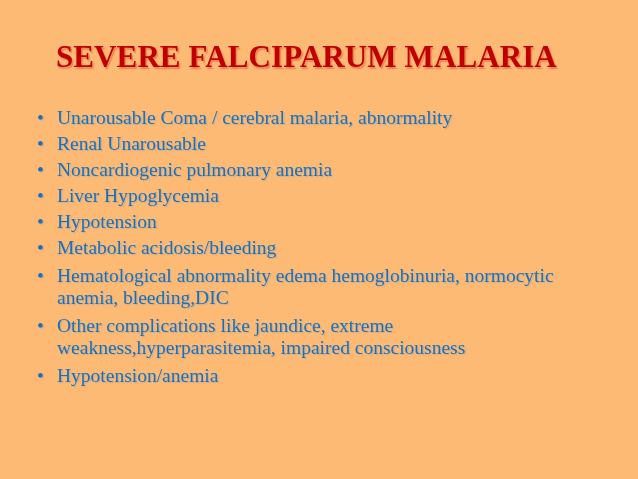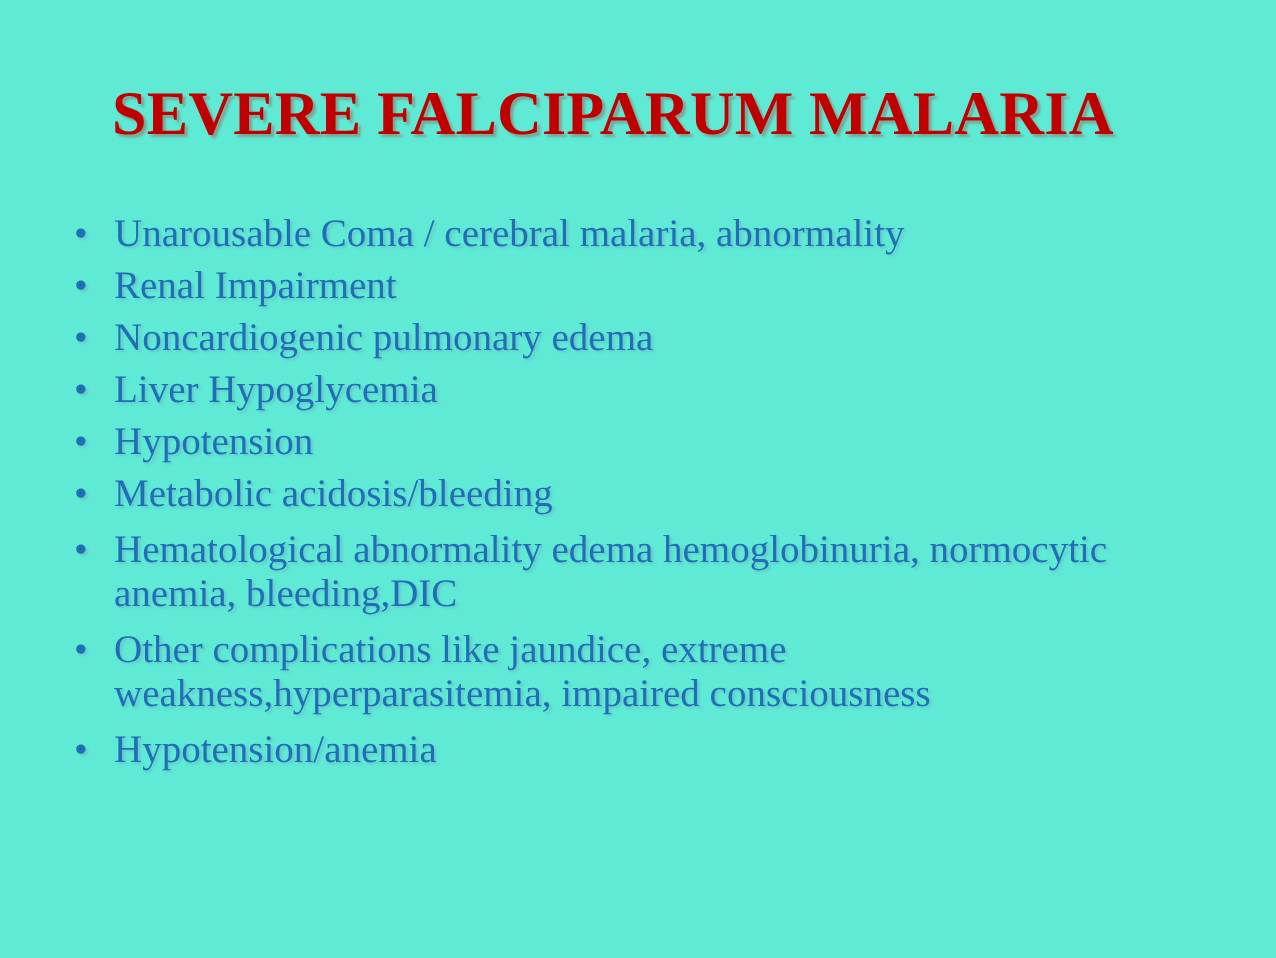--- a/index.html
+++ b/index.html
@@ -10,21 +10,21 @@
     width: 638px;
     height: 479px;
     background: #ffffff;
     font-family: "Liberation Serif", "DejaVu Serif", serif;
     overflow: hidden;
   }
   .slide {
     position: relative;
     width: 638px;
     height: 479px;
-    background: #5eead4;
+    background: #fdba74;
     box-sizing: border-box;
   }
   .slide-title {
     position: absolute;
     left: 56px;
     top: 40px;
     width: 560px;
     font-size: 31px;
     font-weight: bold;
     letter-spacing: 0.1px;
@@ -77,26 +77,26 @@
 
   <ul class="bullet-list">
 
     <li class="bullet-item">
       <span class="bullet-dot">•</span>
       <span class="bullet-text">Unarousable Coma / cerebral malaria, abnormality</span>
     </li>
 
     <li class="bullet-item">
       <span class="bullet-dot">•</span>
-      <span class="bullet-text">Renal Impairment</span>
+      <span class="bullet-text">Renal Unarousable</span>
     </li>
 
     <li class="bullet-item">
       <span class="bullet-dot">•</span>
-      <span class="bullet-text">Noncardiogenic pulmonary edema</span>
+      <span class="bullet-text">Noncardiogenic pulmonary anemia</span>
     </li>
 
     <li class="bullet-item">
       <span class="bullet-dot">•</span>
       <span class="bullet-text">Liver Hypoglycemia</span>
     </li>
 
     <li class="bullet-item">
       <span class="bullet-dot">•</span>
       <span class="bullet-text">Hypotension</span>

